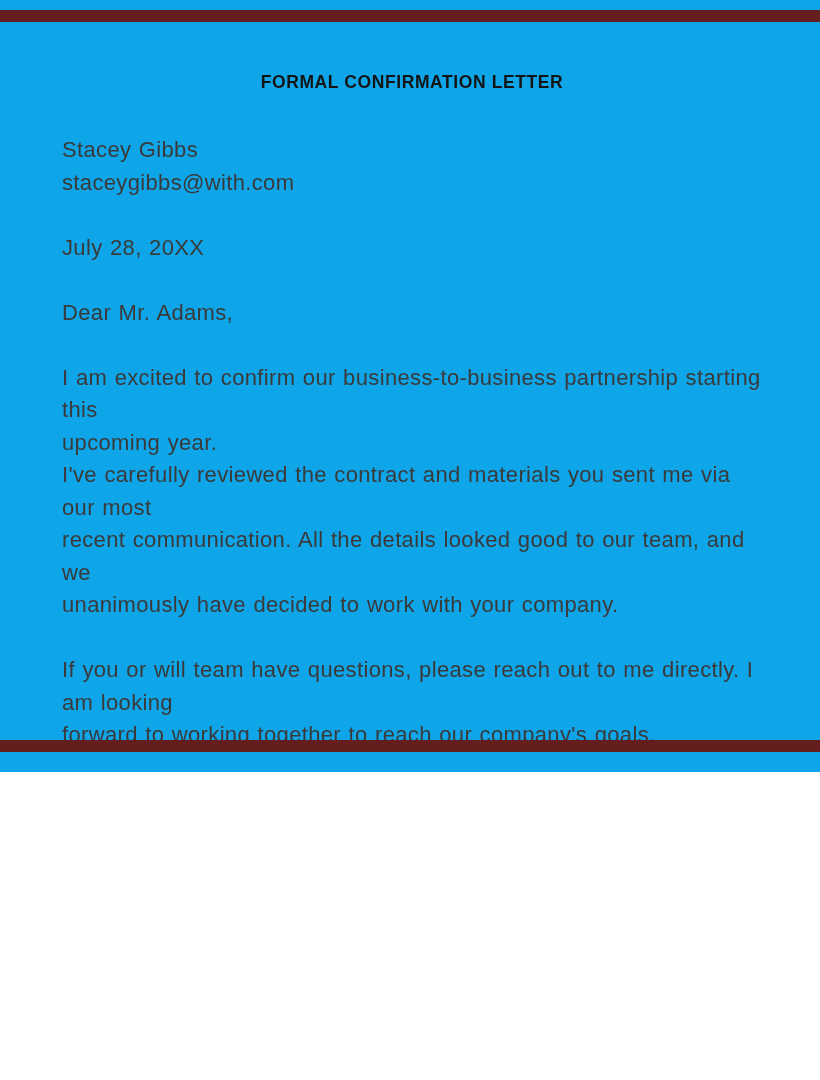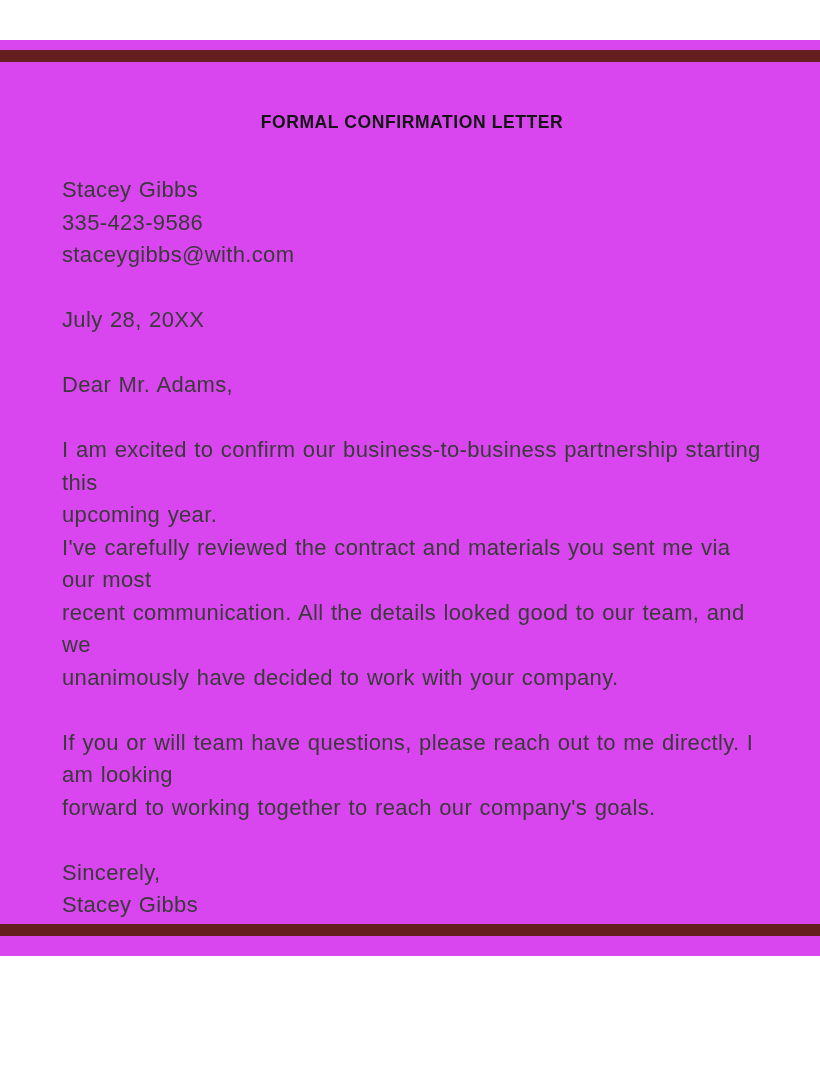--- a/index.html
+++ b/index.html
@@ -3,25 +3,24 @@
 <meta charset="utf-8">
 <style>
   html, body {
     margin: 0;
     padding: 0;
     background: #ffffff;
   }
   .page {
     position: relative;
     width: 820px;
-    height: 916px;
-    background: #d946ef;
+    height: 772px;
+    background: #0ea5e9;
     overflow: hidden;
     font-family: "Liberation Sans", "DejaVu Sans", sans-serif;
-    margin-top: 40px;
   }
   .accent-bar {
     position: absolute;
     left: 0;
     right: 0;
     height: 12px;
     background: #641e1e;
   }
   .accent-bar.top { top: 10px; }
   .accent-bar.bottom { bottom: 20px; }
@@ -64,21 +63,20 @@
 <div class="page">
 
   <div class="accent-bar top" style="background-color: rgb(100, 30, 30);"></div>
 
   <main class="content">
 
     <h1 class="letter-title">FORMAL CONFIRMATION LETTER</h1>
 
     <section class="block first">
       <div>Stacey Gibbs</div>
-      <div>335-423-9586</div>
       <div>staceygibbs@with.com</div>
     </section>
 
     <div class="block">July 28, 20XX</div>
 
 
     <div class="block">Dear Mr. Adams,</div>
 
     <p class="block para">I am excited to confirm our business-to-business partnership starting this
 upcoming year.

